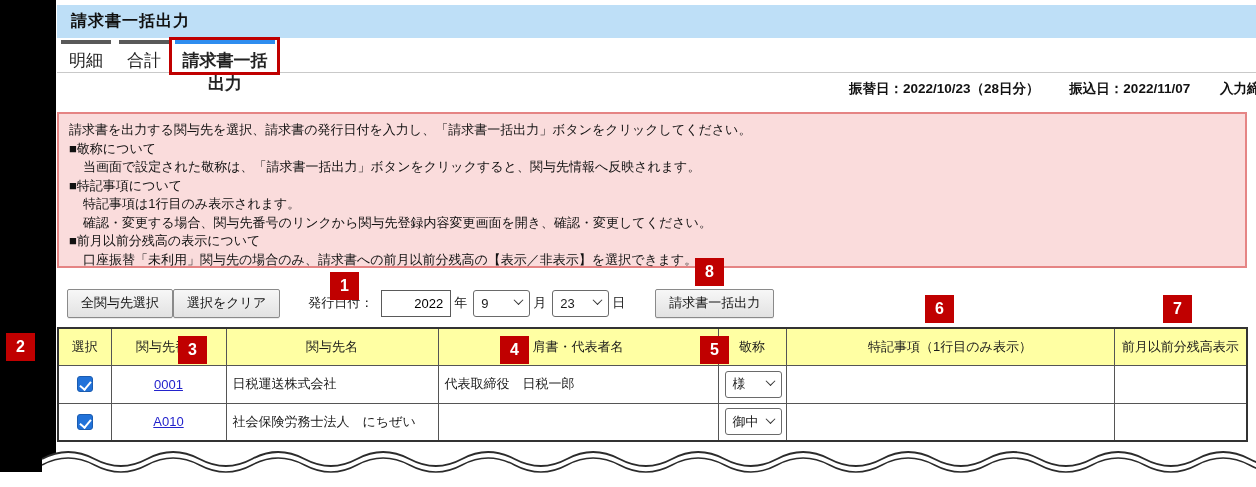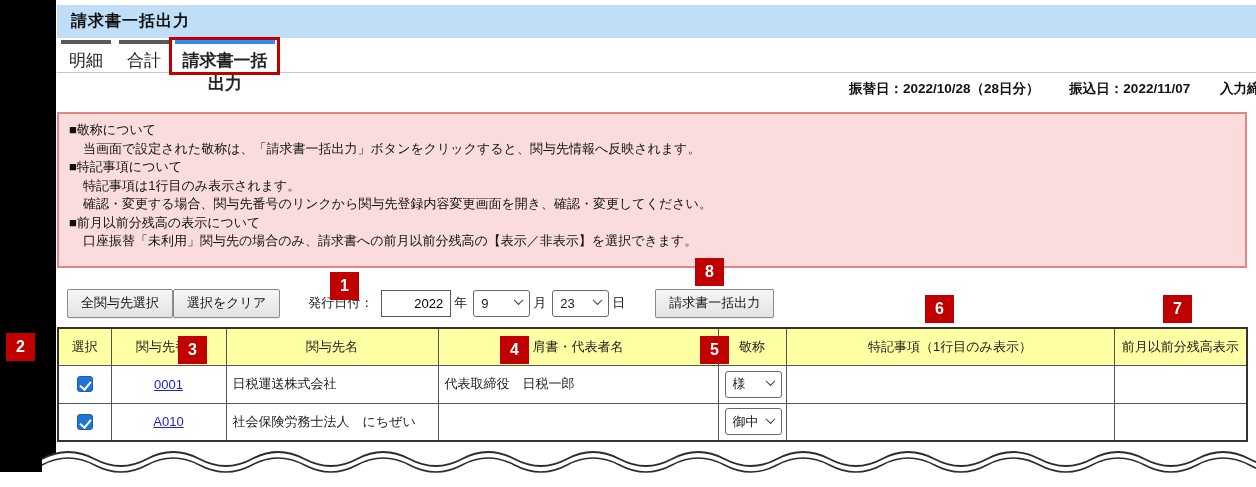--- a/index.html
+++ b/index.html
@@ -166,26 +166,27 @@
       <div class="tab-label">合計</div>
     </div>
     <div class="tab tab-batch active">
       <div class="topbar"></div>
       <div class="tab-label">請求書一括出力</div>
     </div>
     <div class="tab-highlight"></div>
   </div>
 
   <div class="info-line">
-    <span>振替日：2022/10/28（28日分）</span>
+    <span>振替日：2022/10/23（28日分）</span>
     <span>振込日：2022/11/07</span>
     <span>入力締</span>
   </div>
 
   <div class="notice">
+    <div class="line">請求書を出力する関与先を選択、請求書の発行日付を入力し、「請求書一括出力」ボタンをクリックしてください。</div>
     <div class="line">■敬称について</div>
     <div class="line indent">当画面で設定された敬称は、「請求書一括出力」ボタンをクリックすると、関与先情報へ反映されます。</div>
     <div class="line">■特記事項について</div>
     <div class="line indent">特記事項は1行目のみ表示されます。</div>
     <div class="line indent">確認・変更する場合、関与先番号のリンクから関与先登録内容変更画面を開き、確認・変更してください。</div>
     <div class="line">■前月以前分残高の表示について</div>
     <div class="line indent">口座振替「未利用」関与先の場合のみ、請求書への前月以前分残高の【表示／非表示】を選択できます。</div>
   </div>
 
   <div class="controls">

